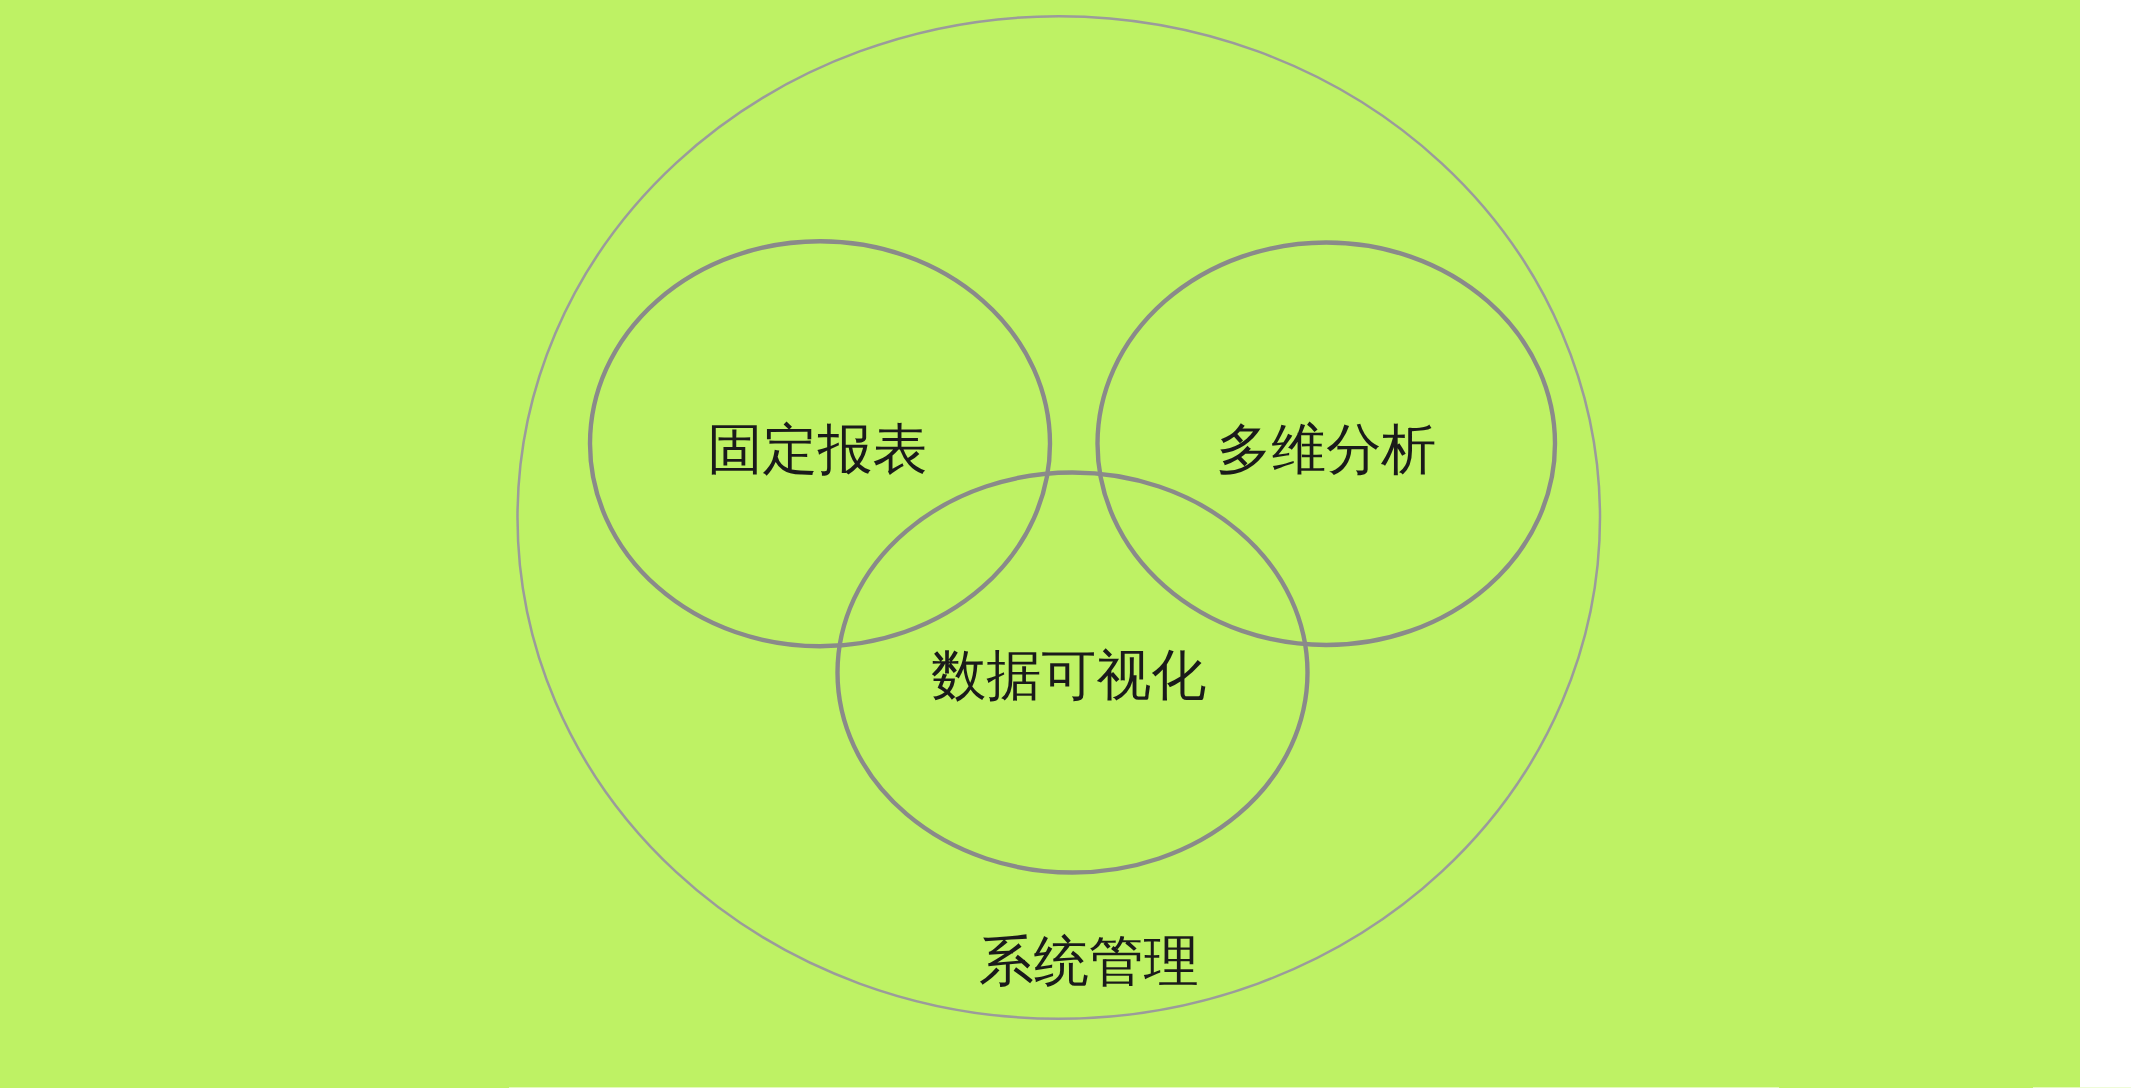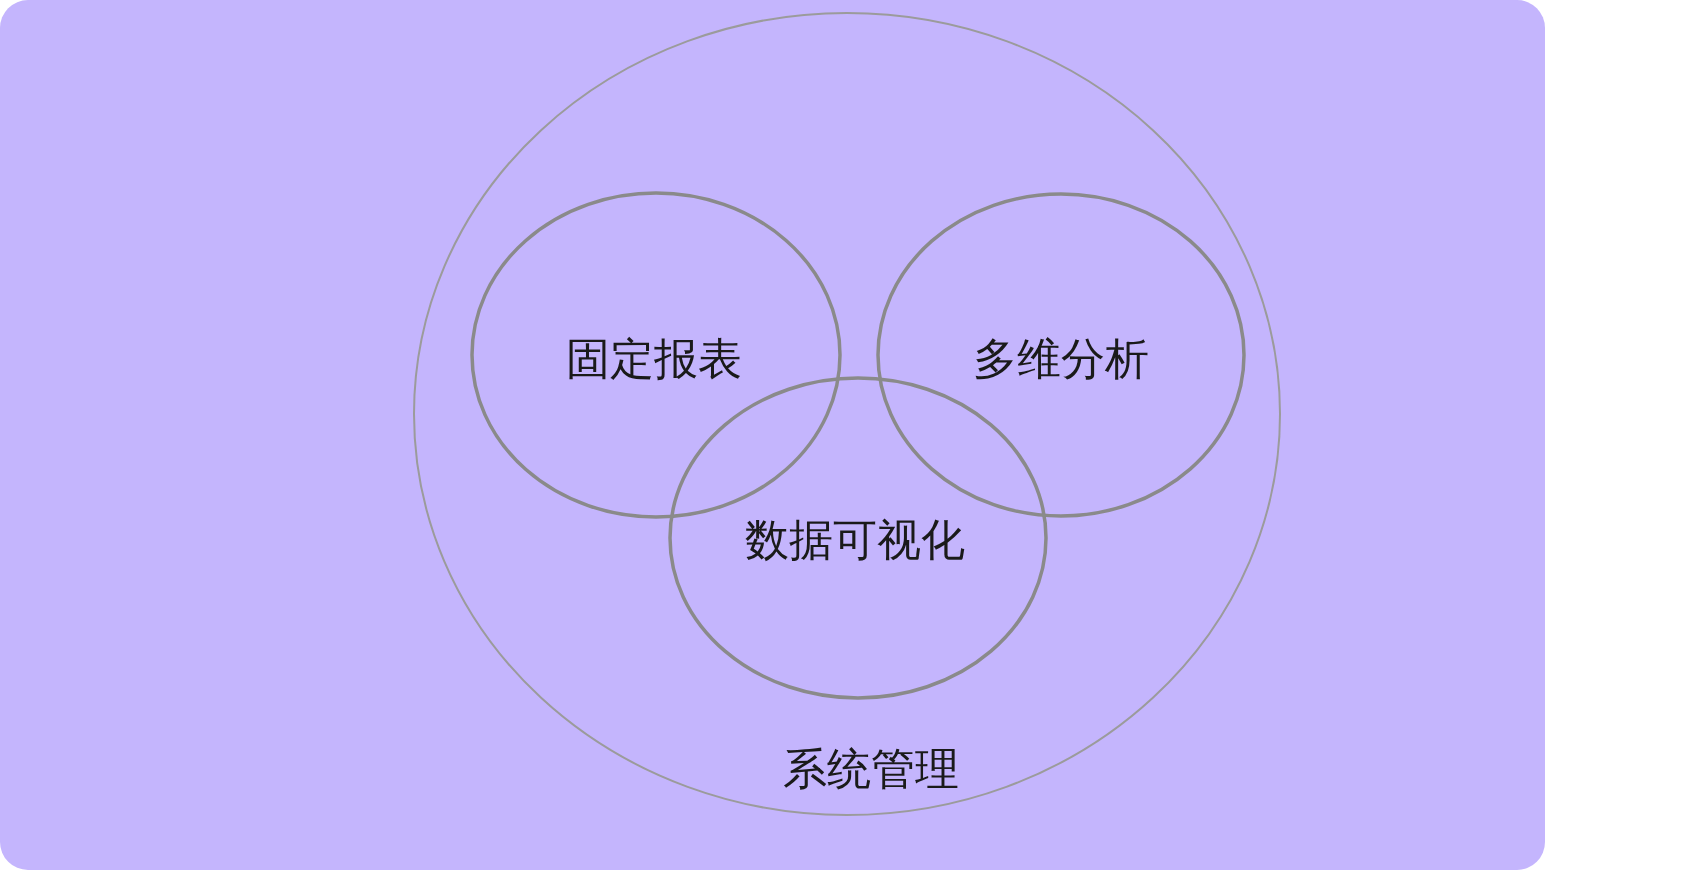--- a/index.html
+++ b/index.html
@@ -6,24 +6,23 @@
     margin: 0;
     padding: 0;
     background: #ffffff;
     width: 1705px;
     height: 870px;
     overflow: hidden;
     font-family: "Liberation Sans", "DejaVu Sans", sans-serif;
   }
   .stage {
     position: relative;
-    width: 1545px;
+    width: 1664px;
     height: 870px;
-    background: #c4b5fd;
-    border-radius: 28px;
+    background: #bef264;
   }
   svg text {
     font-family: "Liberation Sans", "DejaVu Sans", sans-serif;
     font-size: 44px;
     font-weight: 400;
   }
 </style>
 </head>
 <body>
 

